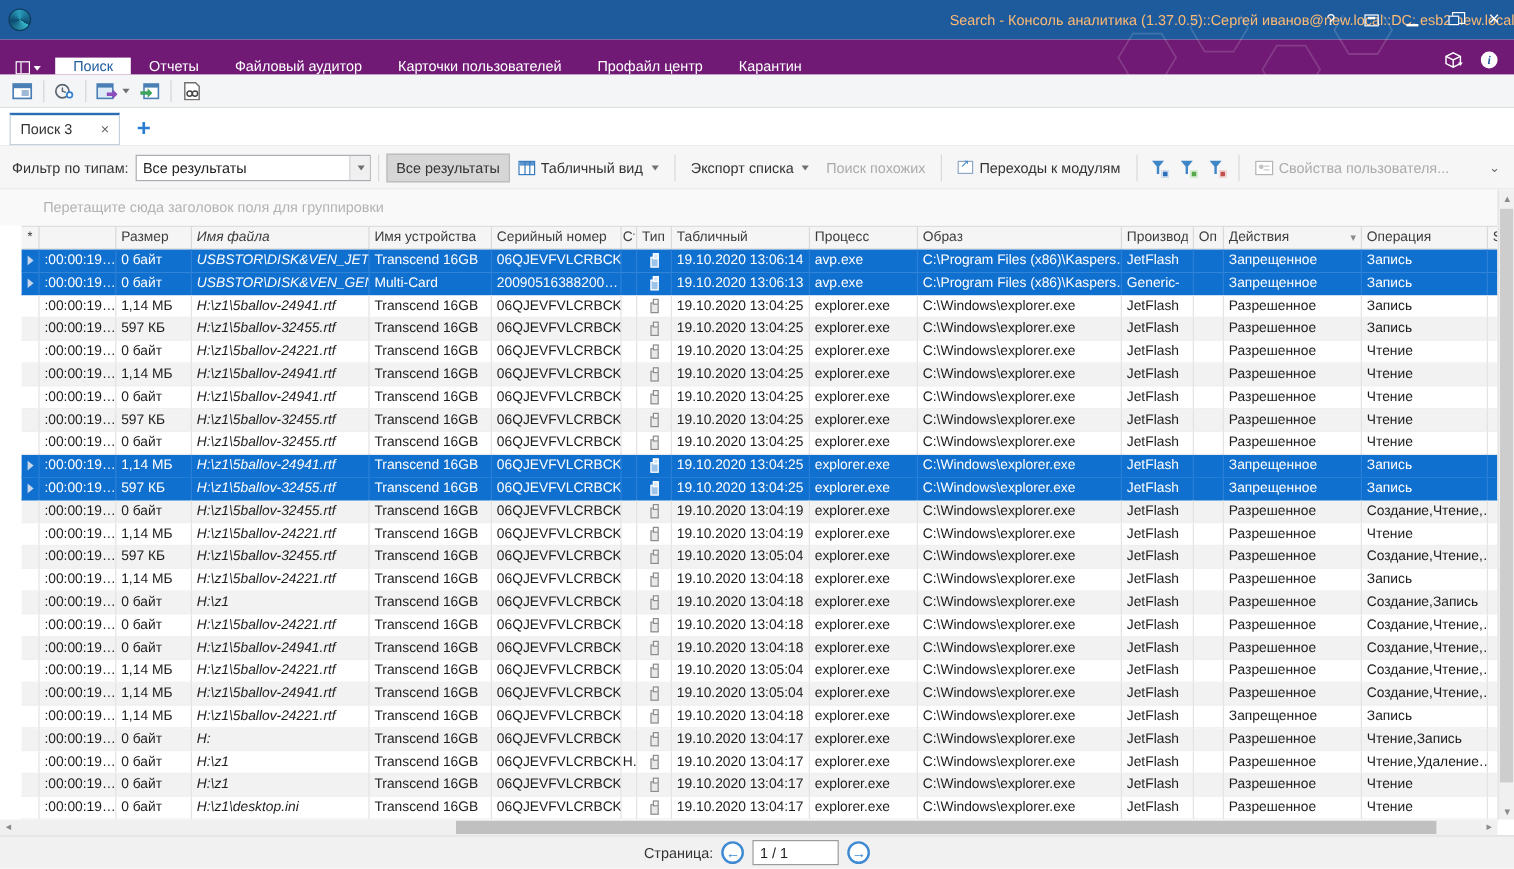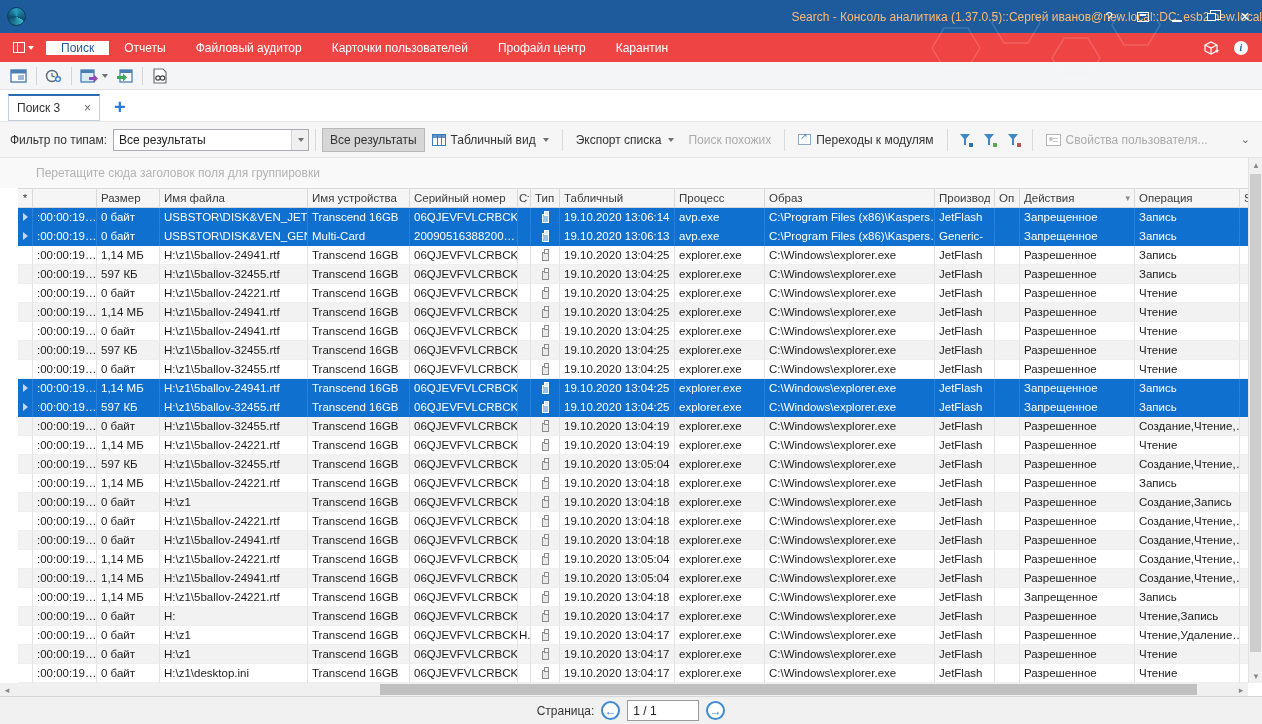--- a/index.html
+++ b/index.html
@@ -15,21 +15,21 @@
   .title-text{position:absolute;left:0;right:0;text-align:right;font-size:12px;color:#fdba74;}
   .winbtns{margin-left:auto;display:flex;align-items:center;gap:0;z-index:2;}
   .wbtn{width:34px;height:33px;display:flex;align-items:center;justify-content:center;color:#fff;font-size:13px;cursor:default;}
   .ic-screen{width:12px;height:10px;border:1px solid #fff;position:relative;}
   .ic-screen::before{content:"";position:absolute;left:2px;right:2px;top:1px;height:2px;background:#fff;}
   .ic-min{width:10px;height:2px;background:#fff;margin-top:8px;}
   .ic-restore{width:9px;height:8px;border:1px solid #fff;position:relative;background:#1e5b9d;}
   .ic-restore::before{content:"";position:absolute;left:2px;top:-4px;width:9px;height:8px;border:1px solid #fff;z-index:-1;}
 
   
-  .ribbon{height:29px;background:#ef4444;display:flex;align-items:center;position:relative;}
+  .ribbon{height:29px;background:#701a75;display:flex;align-items:flex-end;position:relative;}
   .hexdeco{position:absolute;right:90px;top:-20px;opacity:.14;pointer-events:none;}
   .appmenu{width:46px;display:flex;align-items:center;justify-content:center;color:#fff;gap:3px;}
   .appmenu .grid{width:12px;height:11px;border:1px solid #fff;position:relative;}
   .appmenu .grid::before{content:"";position:absolute;left:3px;top:0;bottom:0;width:1px;background:#fff;}
   .caret{width:0;height:0;border-left:3px solid transparent;border-right:3px solid transparent;border-top:4px solid #fff;}
   .rtabs{display:flex;align-items:stretch;}
   .rtab{padding:0 15px;display:flex;align-items:center;color:#fff;font-size:12px;white-space:nowrap;}
   .rtab.active{background:#fff;color:#1e5b9d;}
   .ribbon-icons{margin-left:auto;display:flex;align-items:center;gap:4px;padding-right:8px;z-index:2;}
   .ribbon-icons .ricon{width:26px;height:24px;display:flex;align-items:center;justify-content:center;color:#fff;}
@@ -94,21 +94,21 @@
   .trow{display:flex;height:19px;background:#fff;}
   .trow.alt{background:#f2f2f2;}
   .trow.sel{background:#1070cf;color:#fff;}
   .tc{border-right:1px solid #e3e3e3;border-bottom:1px solid #efefef;font-size:11.5px;color:#1c1c1c;
     padding:0 4px;display:flex;align-items:center;white-space:nowrap;overflow:hidden;flex:none;}
   .trow.sel .tc{color:#fff;border-right-color:#2a80d8;border-bottom-color:#1070cf;}
   
   .c0{width:15px;padding:0;justify-content:center;}
   .c1{width:64px;}
   .c2{width:63px;}
-  .c3{width:148px;}
+  .c3{width:148px;font-style:italic;}
   .c4{width:102px;}
   .c5{width:108px;}
   .c6{width:13px;padding:0 1px;}
   .c7{width:29px;justify-content:center;}
   .c8{width:115px;}
   .c9{width:90px;}
   .c10{width:170px;}
   .c11{width:60px;}
   .c12{width:25px;}
   .c13{width:115px;}

